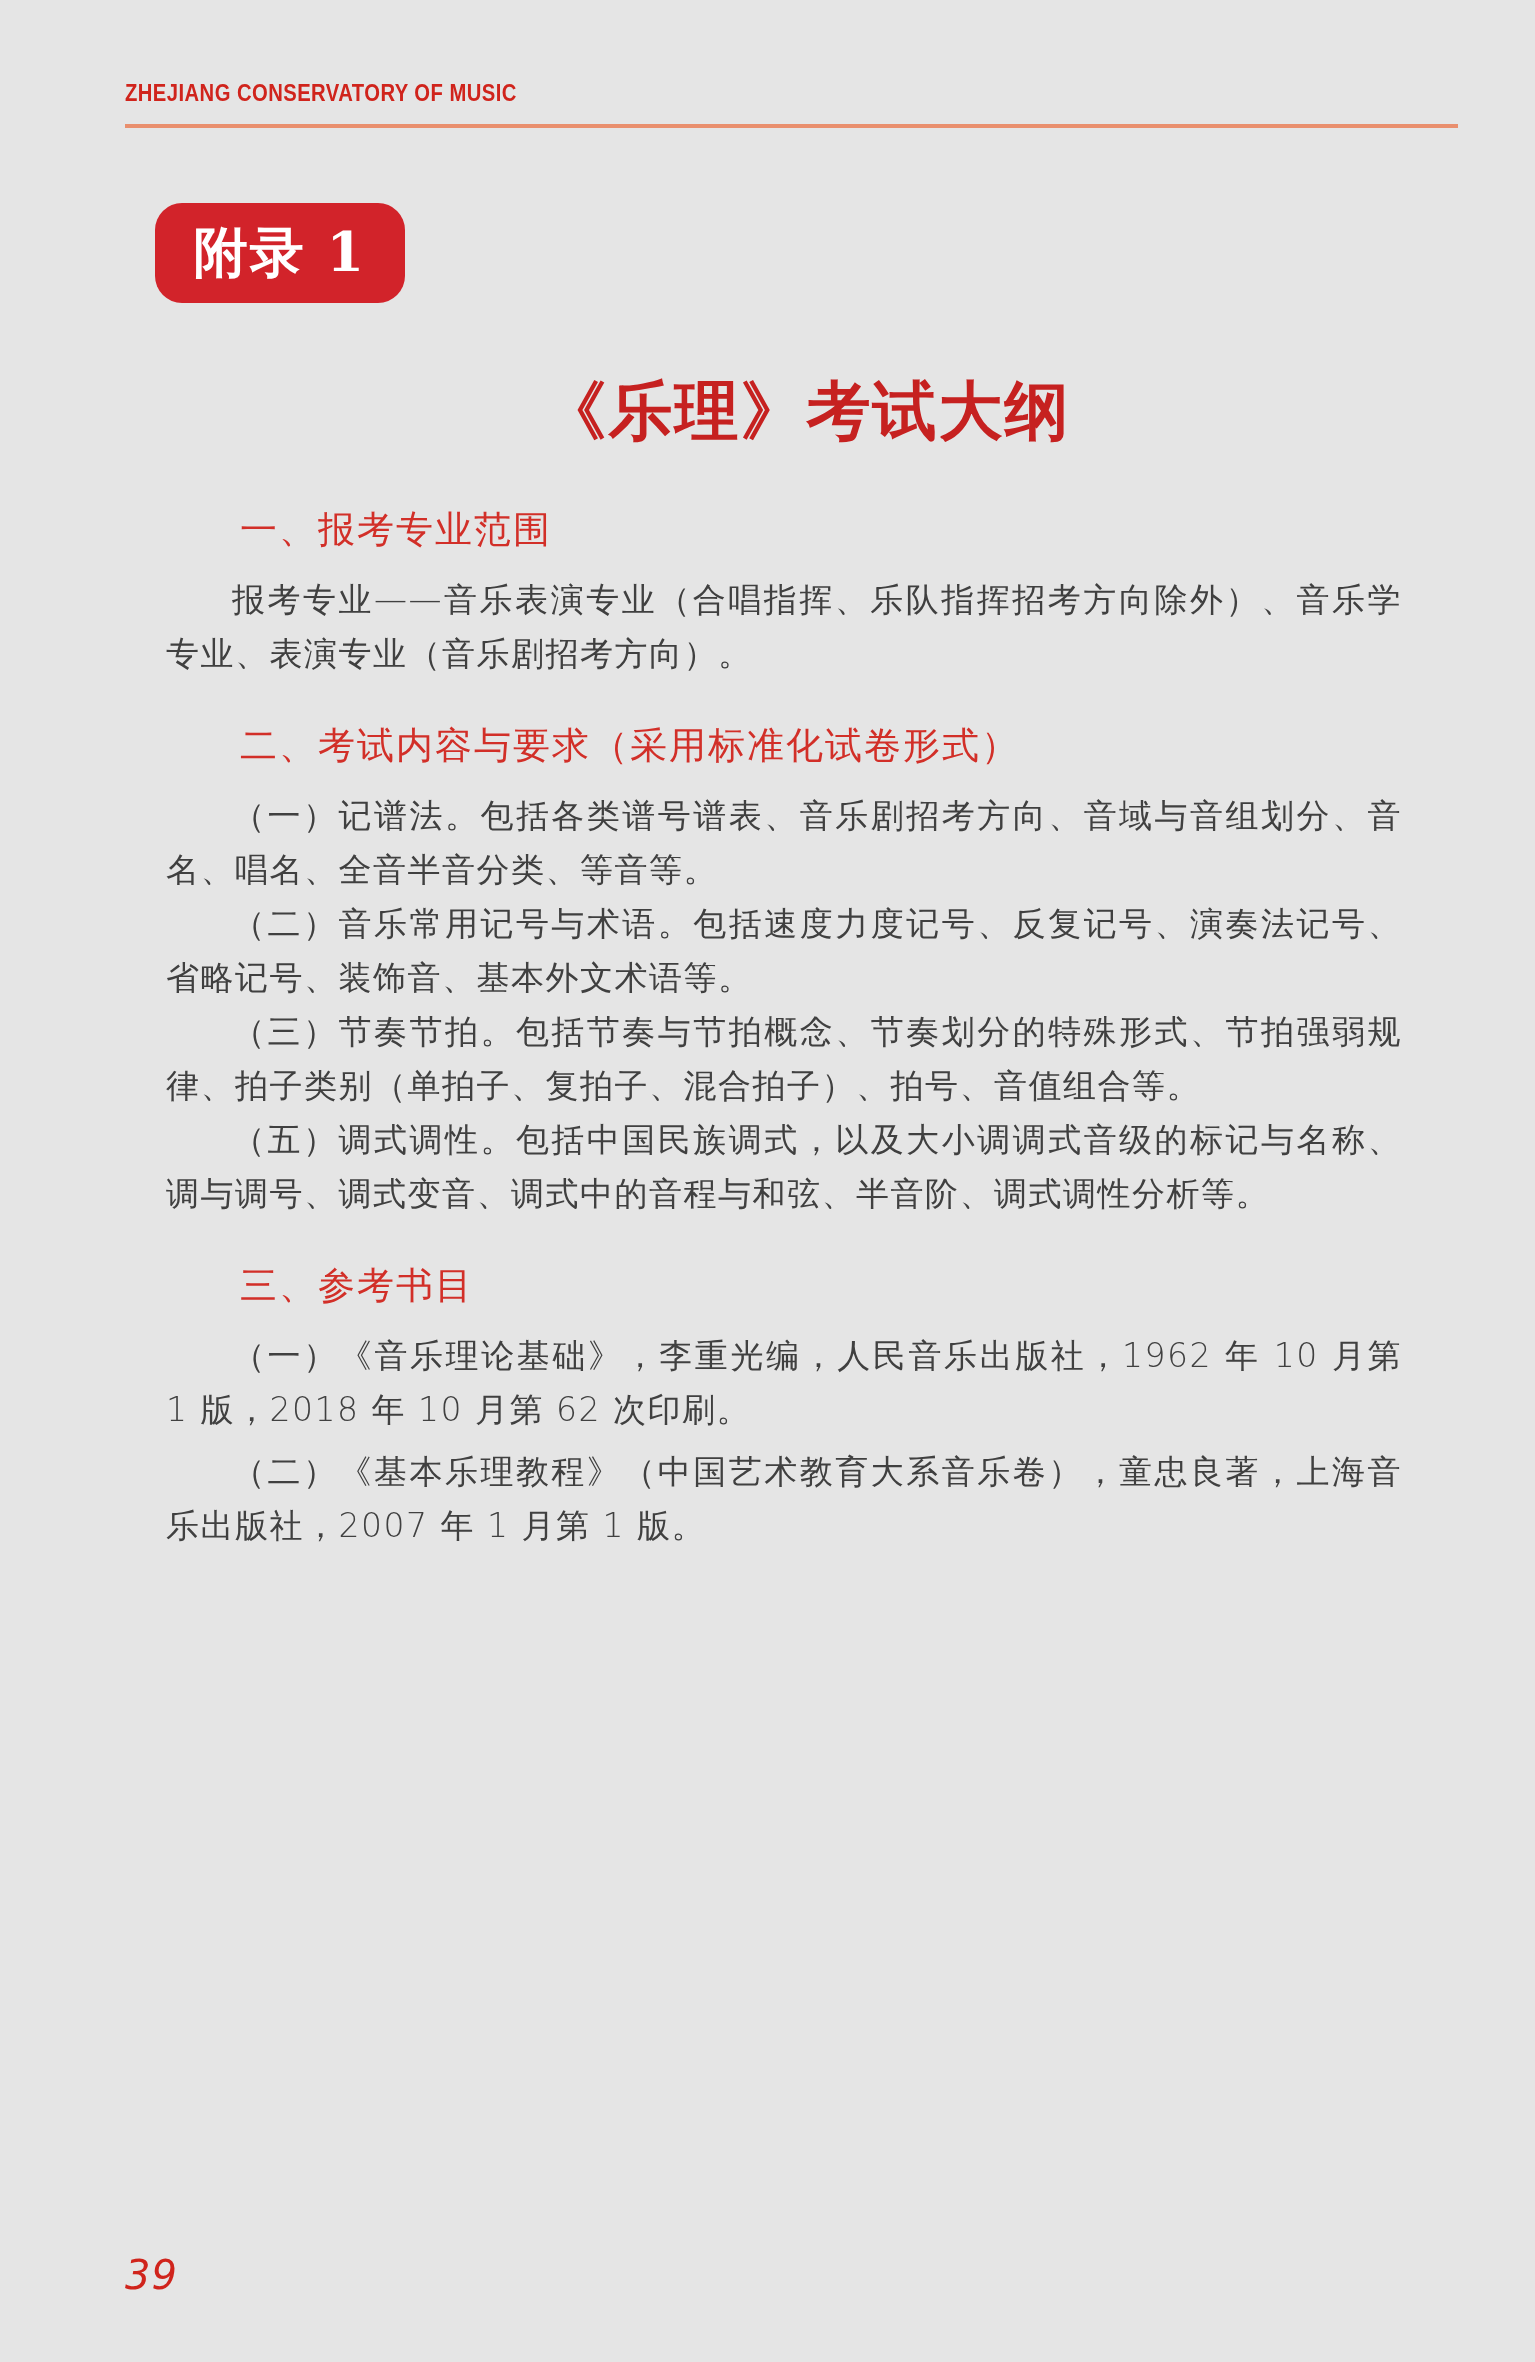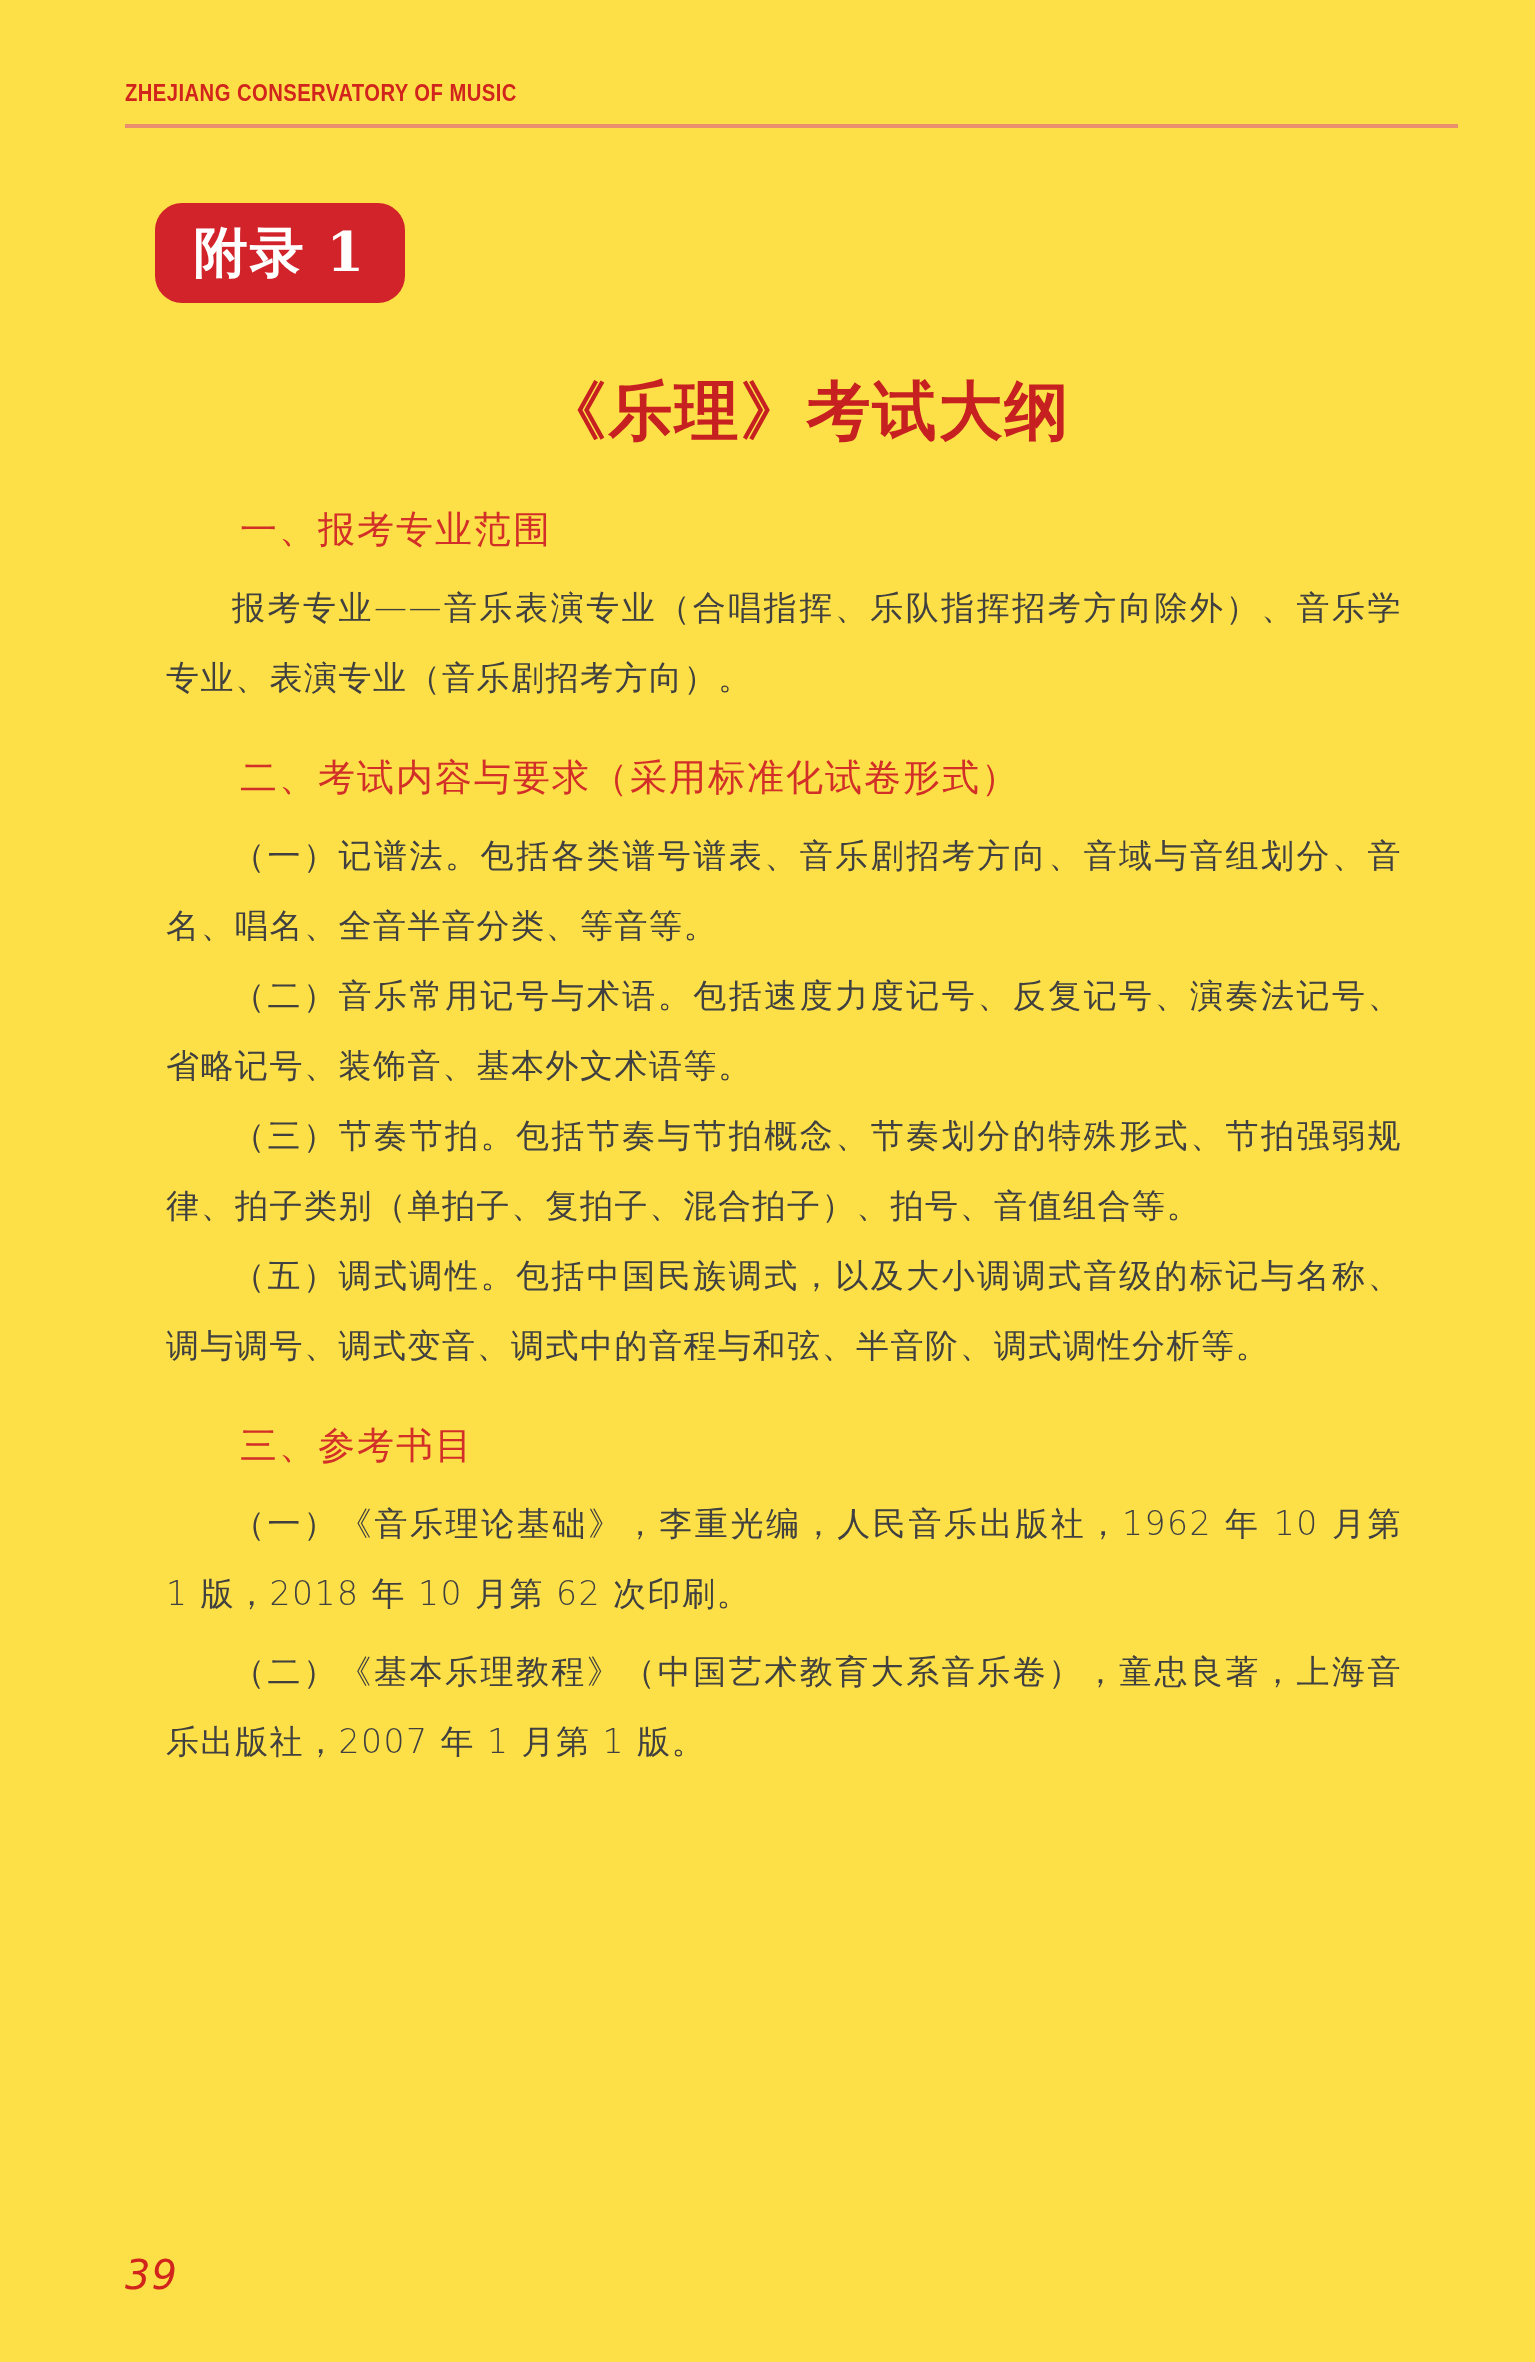--- a/index.html
+++ b/index.html
@@ -1,20 +1,20 @@
 <!DOCTYPE html>
 <html><head>
 <meta charset="utf-8">
 <style>
   html,body{margin:0;padding:0;}
   body{
     width:1535px;height:2362px;position:relative;background:#ffffff;
     font-family:"DejaVu Sans","Liberation Sans",sans-serif;
   }
-  .page{position:absolute;inset:0;background:#fde047;overflow:hidden;}
+  .page{position:absolute;inset:0;background:#e5e5e5;overflow:hidden;}
 
   
   .masthead{
     position:absolute;left:125px;top:80px;
     font-family:"Liberation Sans",sans-serif;
     font-size:23px;font-weight:600;letter-spacing:0.5px;
     color:#d0241c;transform:scaleX(0.88);transform-origin:left center;
     white-space:nowrap;
   }
   .header-rule{
@@ -48,21 +48,21 @@
     position:absolute;left:166px;top:503px;width:1236px;
     color:#404040;
   }
   .section-heading{
     margin:38px 0 16px 0;padding:0 0 0 74px;
     font-size:37px;line-height:54px;font-weight:500;
     color:#d22f28;letter-spacing:2px;white-space:nowrap;
   }
   .section:first-child .section-heading{margin-top:0;}
   .para{
-    margin:0;font-size:33px;line-height:70px;font-weight:300;
+    margin:0;font-size:33px;line-height:54px;font-weight:300;
     letter-spacing:1.5px;
     text-align:justify;text-justify:inter-ideograph;
     text-indent:2em;color:#404040;
   }
   .para + .para{margin-top:0;}
   .section:last-child .para + .para{margin-top:8px;}
 
   
   .page-number{
     position:absolute;left:125px;top:2252px;

